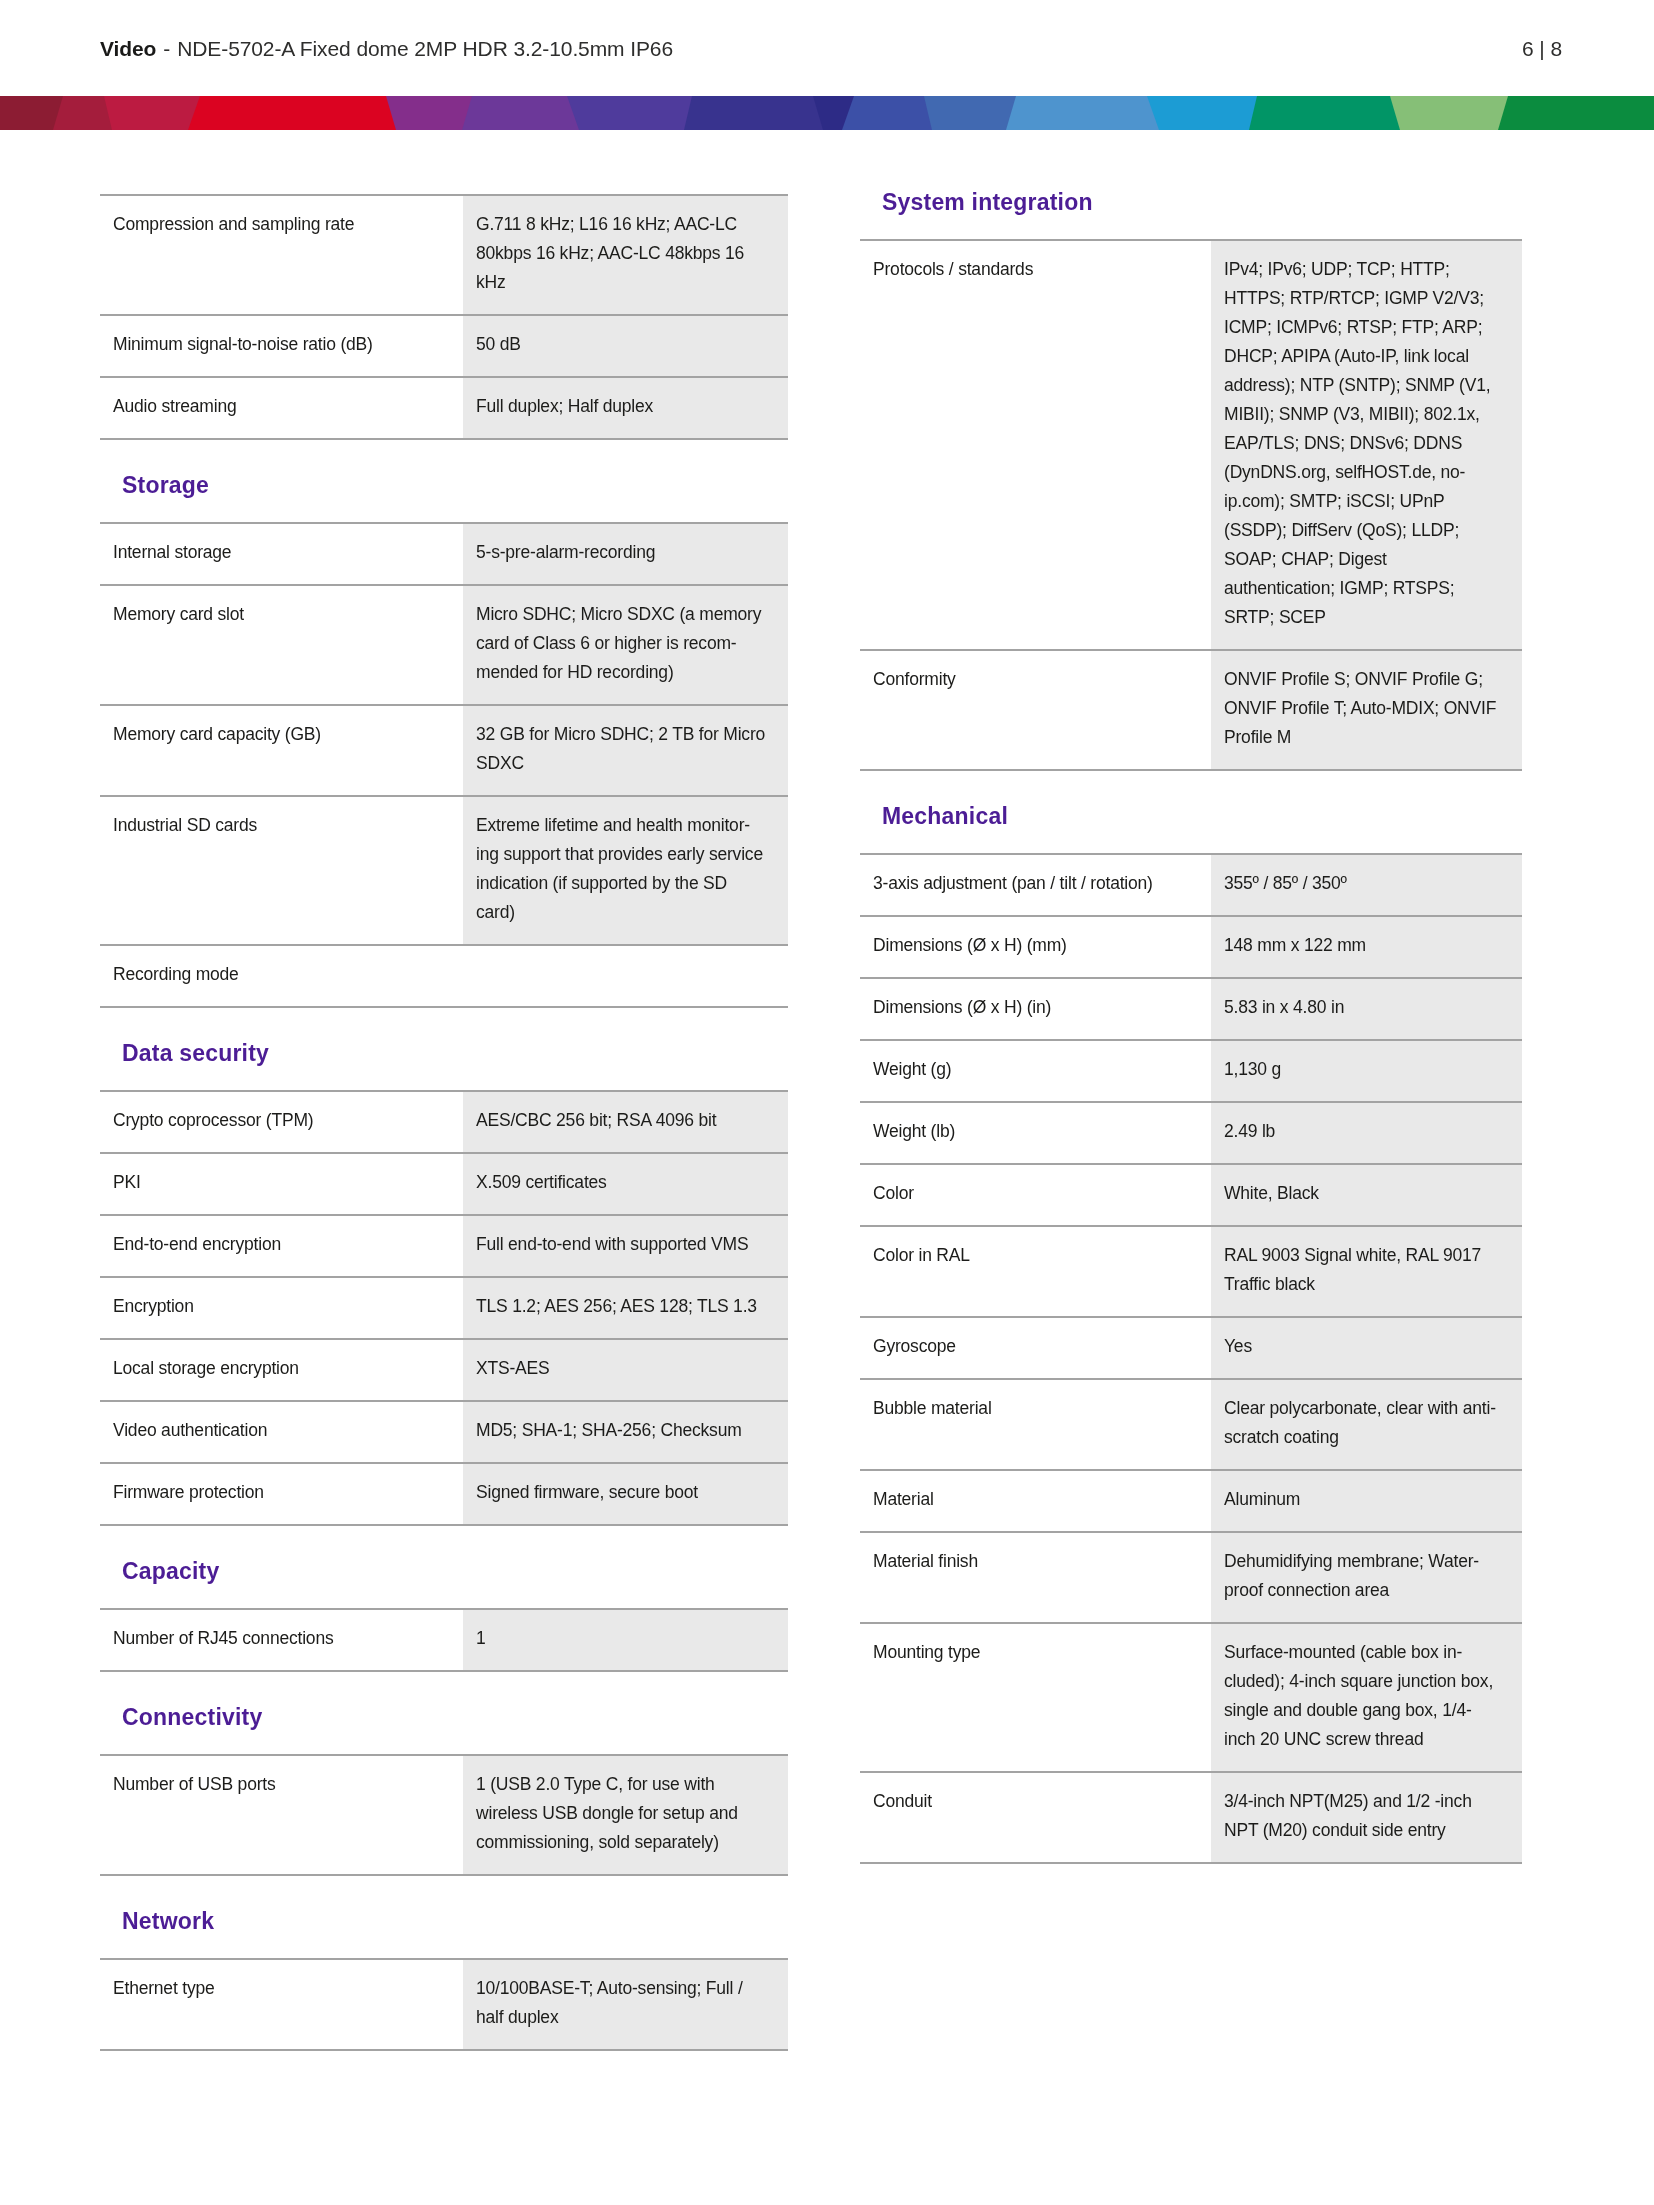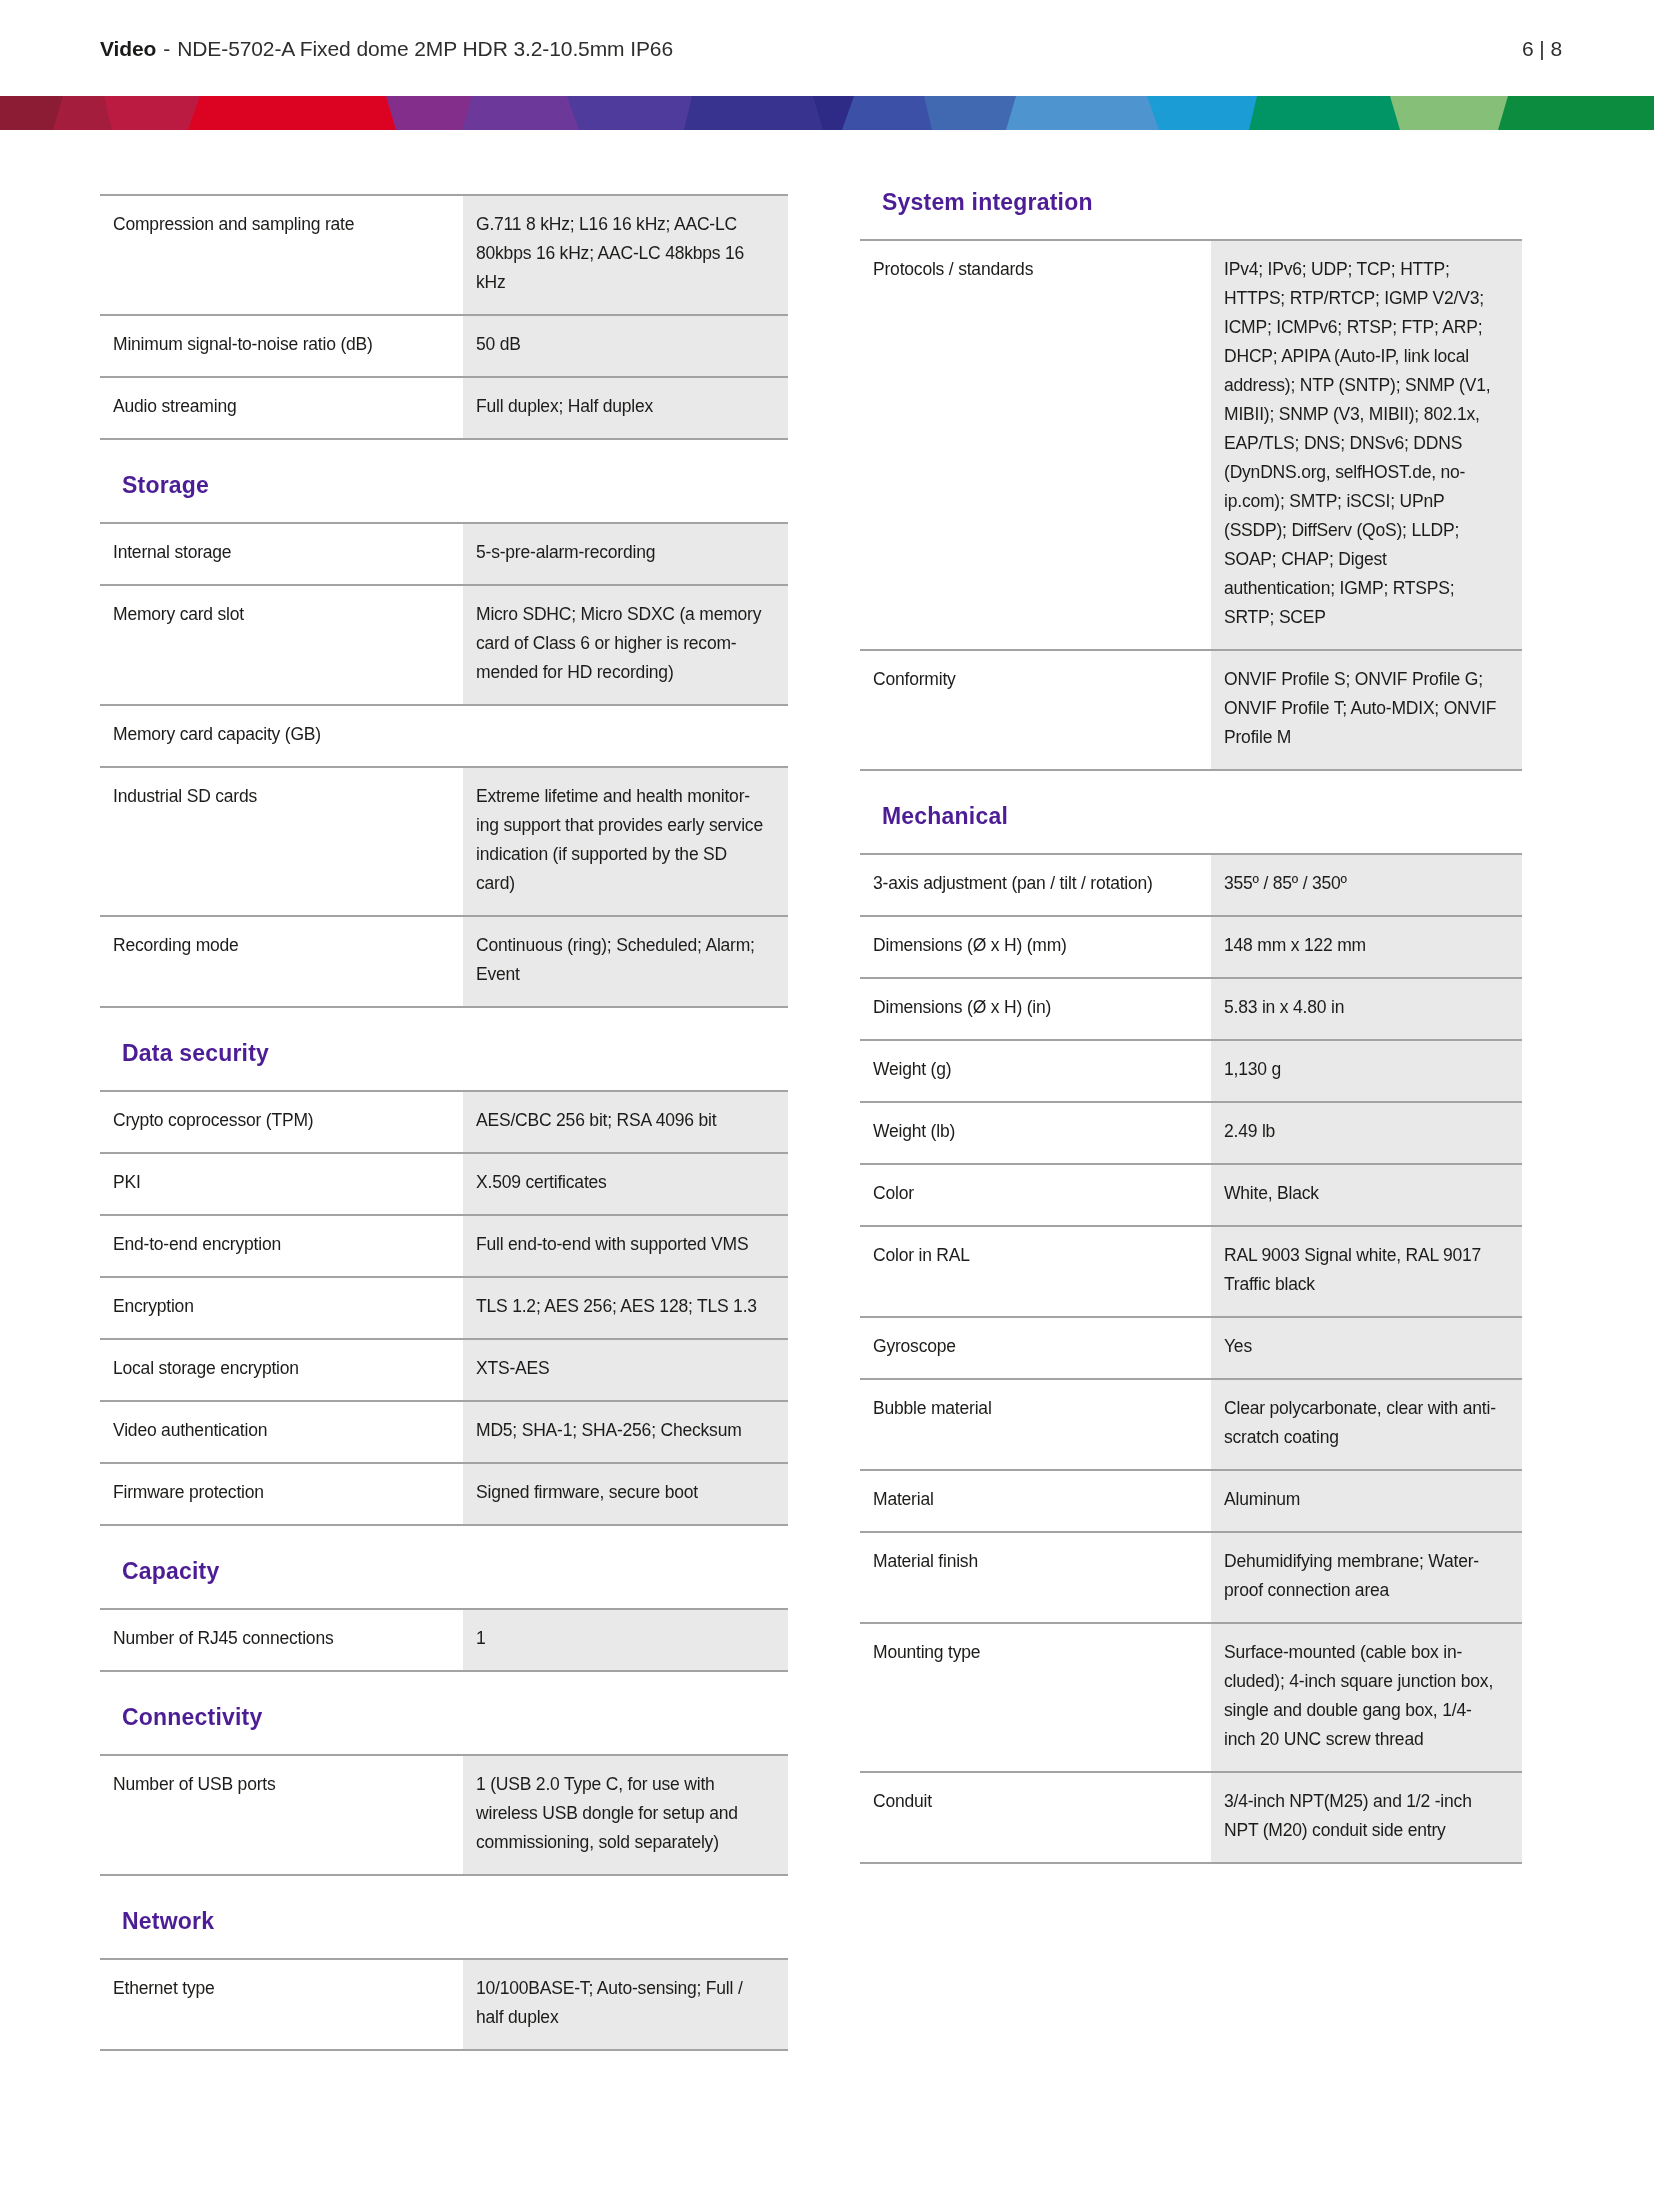--- a/index.html
+++ b/index.html
@@ -116,28 +116,28 @@
             <div class="spec-row">
               <div class="cell label">Internal storage</div>
               <div class="cell value">5-s-pre-alarm-recording</div>
             </div>
             <div class="spec-row">
               <div class="cell label">Memory card slot</div>
               <div class="cell value">Micro SDHC; Micro SDXC (a memory card of Class 6 or higher is recom­mended for HD recording)</div>
             </div>
             <div class="spec-row">
               <div class="cell label">Memory card capacity (GB)</div>
+              <div class="cell value">32 GB for Micro SDHC; 2 TB for Mi­cro SDXC</div>
             </div>
             <div class="spec-row">
               <div class="cell label">Industrial SD cards</div>
               <div class="cell value">Extreme lifetime and health monitor­ing support that provides early ser­vice indication (if supported by the SD card)</div>
             </div>
             <div class="spec-row">
               <div class="cell label">Recording mode</div>
-              <div class="cell value">Continuous (ring); Scheduled; Alarm; Event</div>
             </div>
           </div>
         </section>
         <section class="section">
           <h2 class="section-title">Data security</h2>
           <div class="spec-table">
             <div class="spec-row">
               <div class="cell label">Crypto coprocessor (TPM)</div>
               <div class="cell value">AES/CBC 256 bit; RSA 4096 bit</div>
             </div>

